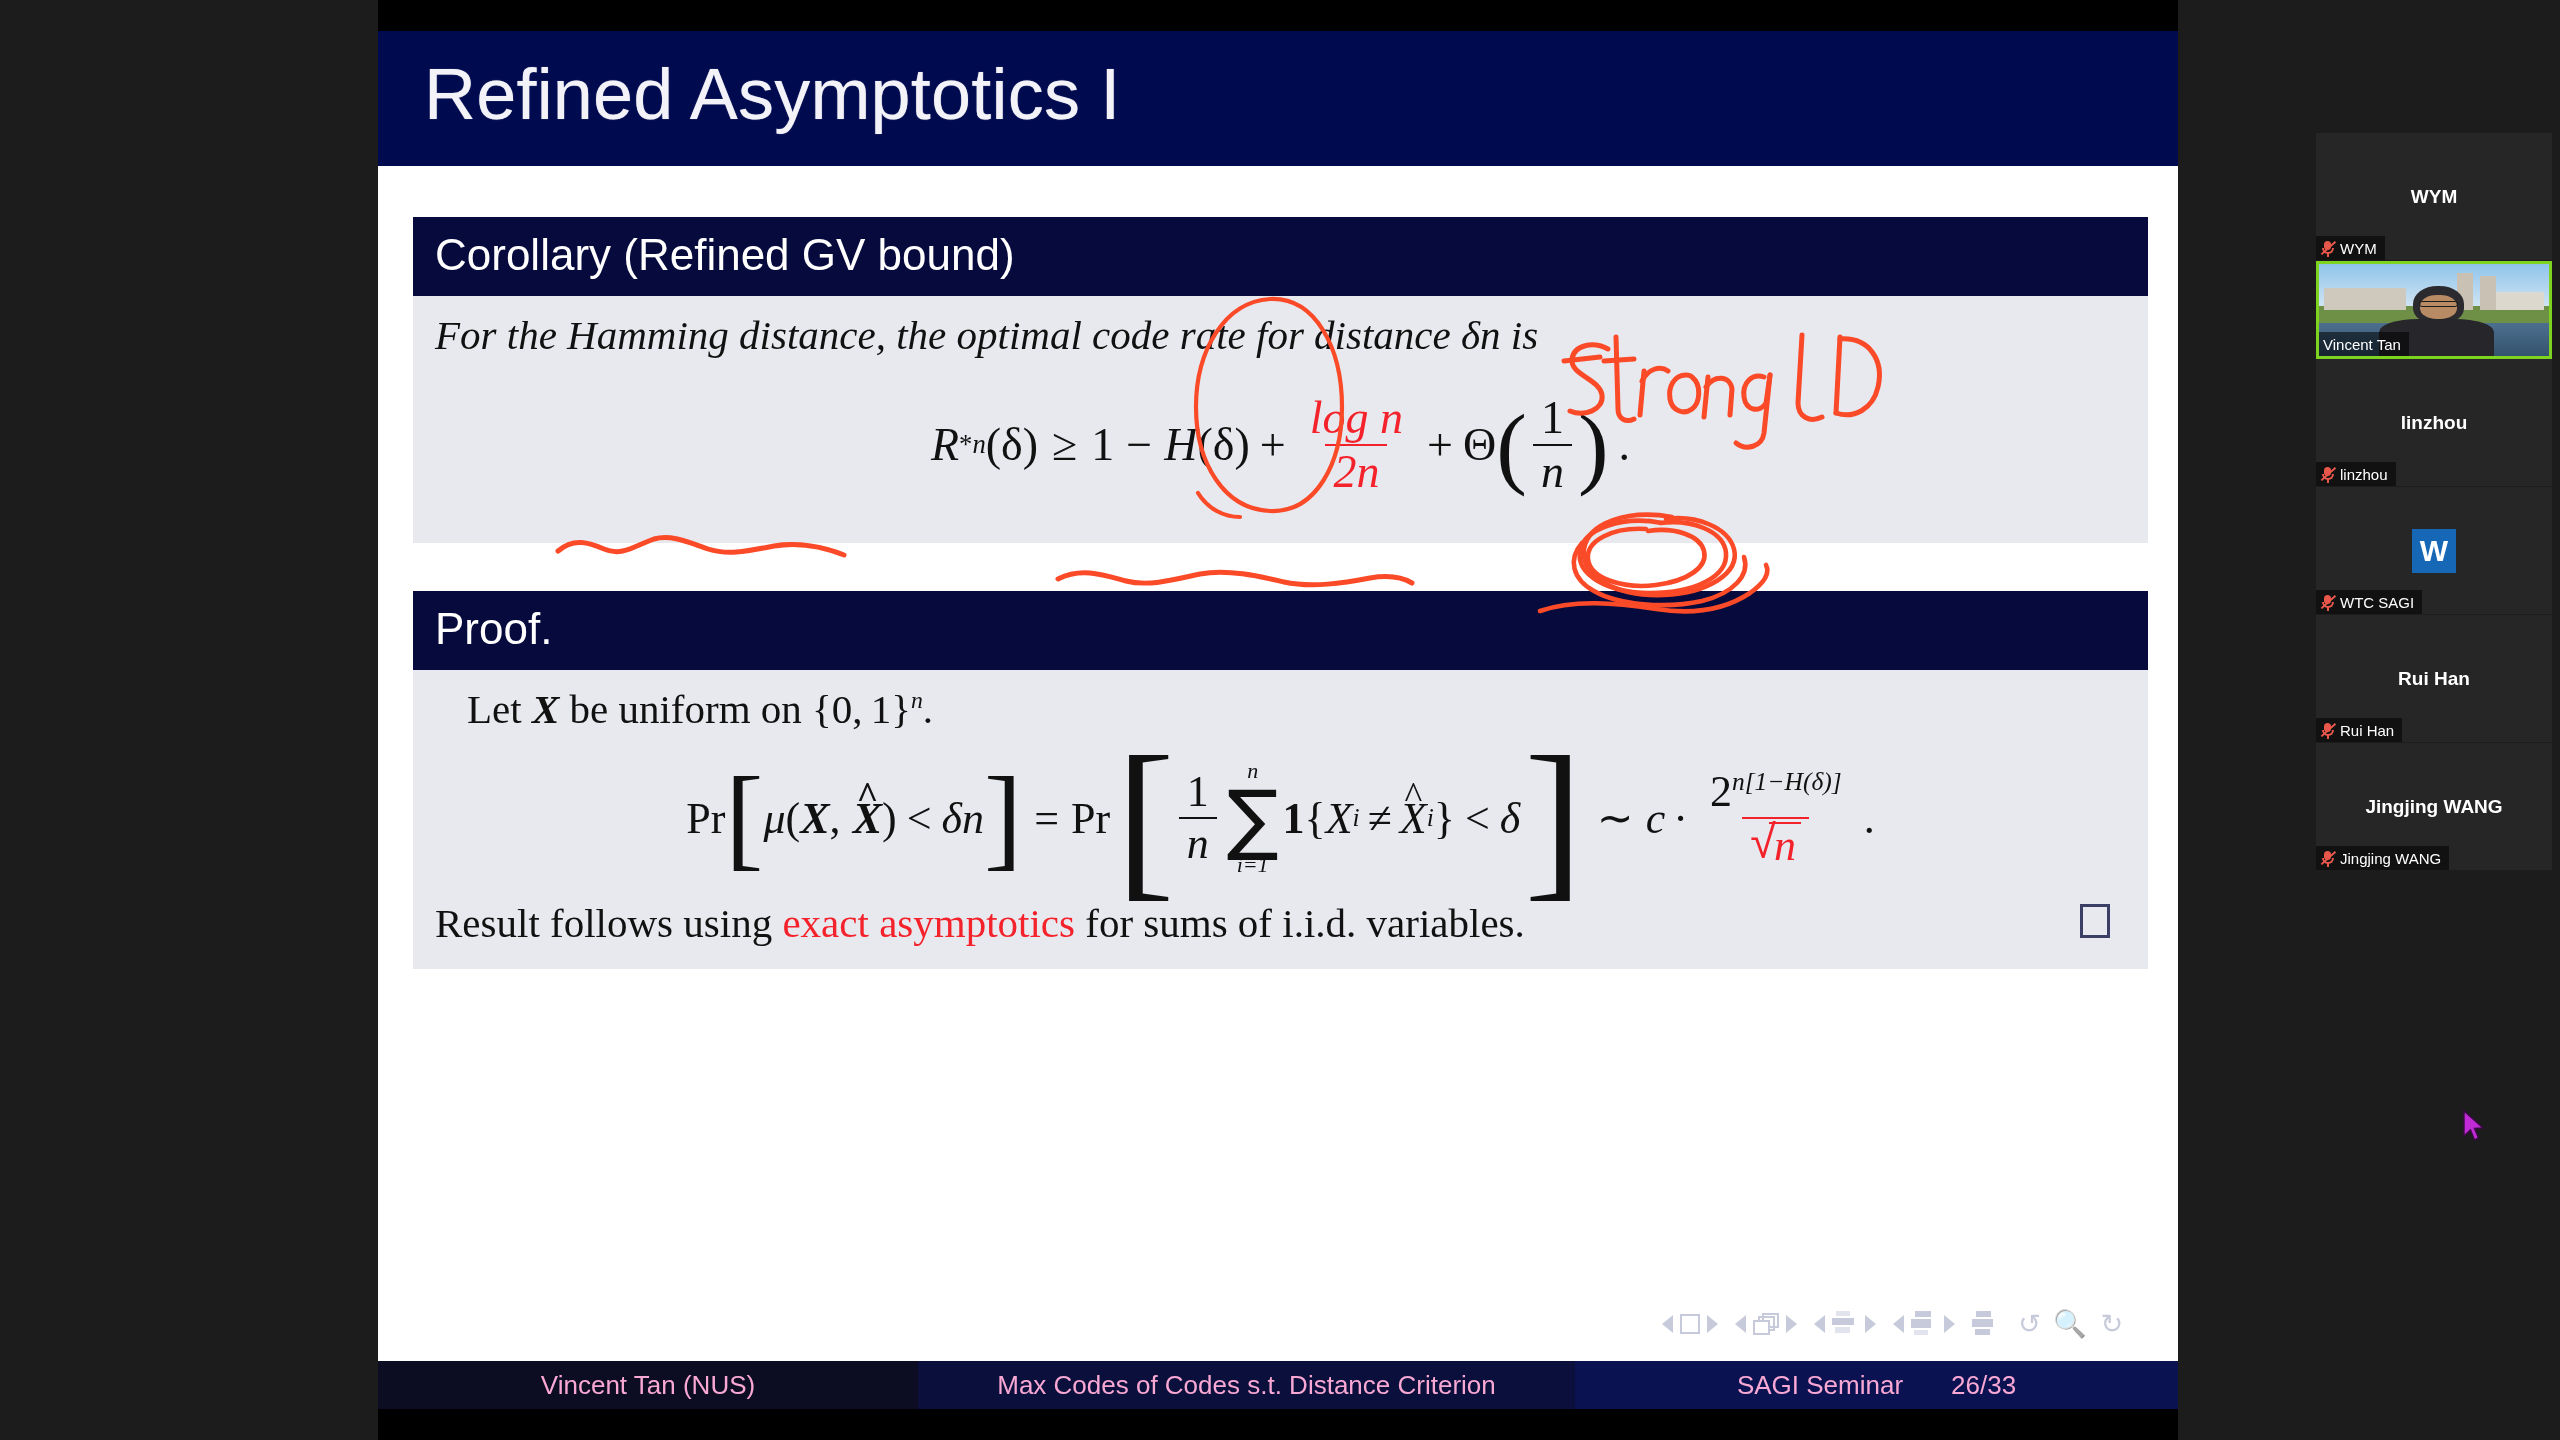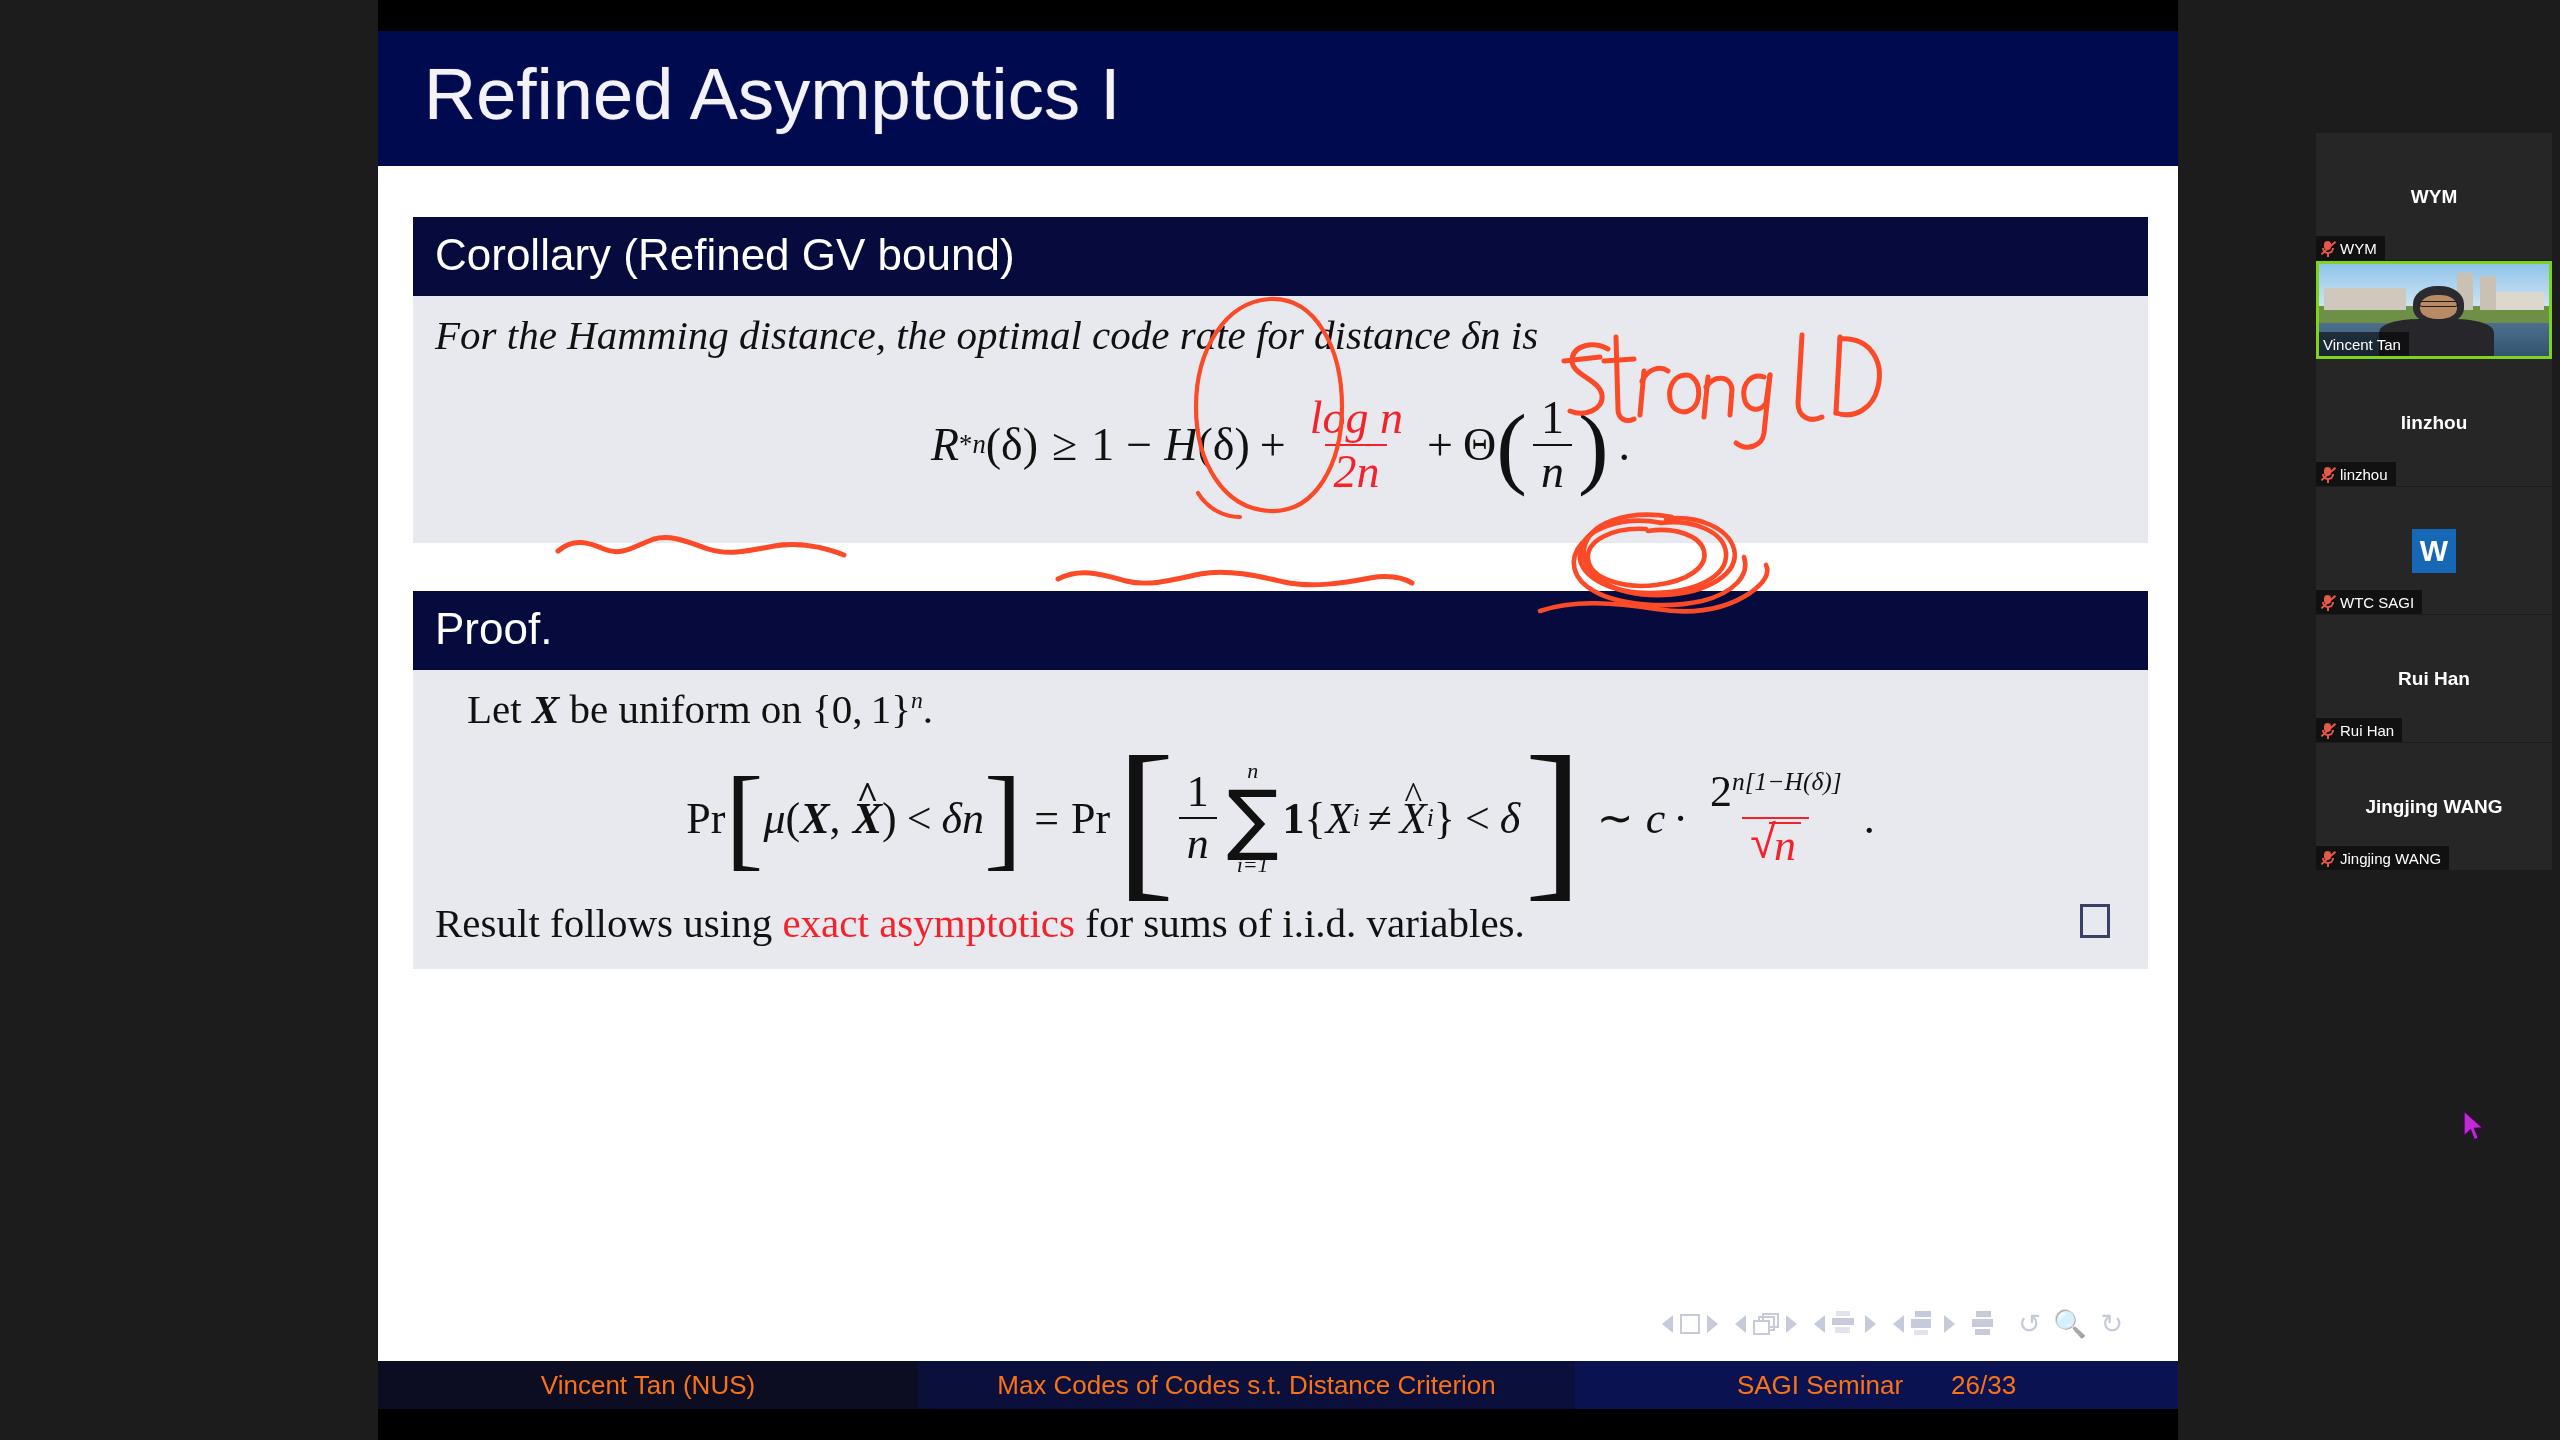--- a/index.html
+++ b/index.html
@@ -130,21 +130,21 @@
   .nv-doc.c i:nth-child(1){ left:4px; top:0;  width:15px;height:6px; }
   .nv-doc.c i:nth-child(2){ left:0;  top:8px; width:21px;height:8px; }
   .nv-doc.c i:nth-child(3){ left:3px; top:18px;width:15px;height:6px; }
   .nv-round{ font-size:27px; color:#9aa0bd; line-height:1;
              font-family:"DejaVu Sans", sans-serif; margin:0 3px; }
 
   
   #slide-footer{
     position:absolute; left:0; bottom:0; width:1800px; height:48px;
     display:flex; align-items:center;
-    font-size:26px; color:#f97316;
+    font-size:26px; color:#f9a8d4;
     font-family:"Liberation Sans", sans-serif;
   }
   #footer-author{ width:30%; background:#0c0c22; height:100%;
                   display:flex;align-items:center;justify-content:center; }
   #footer-title{ width:36.5%; background:#0a0f3c; height:100%;
                  display:flex;align-items:center;justify-content:center; }
   #footer-event{ width:33.5%; background:#0a1252; height:100%;
                  display:flex;align-items:center;justify-content:center; gap:48px; }
 
   

